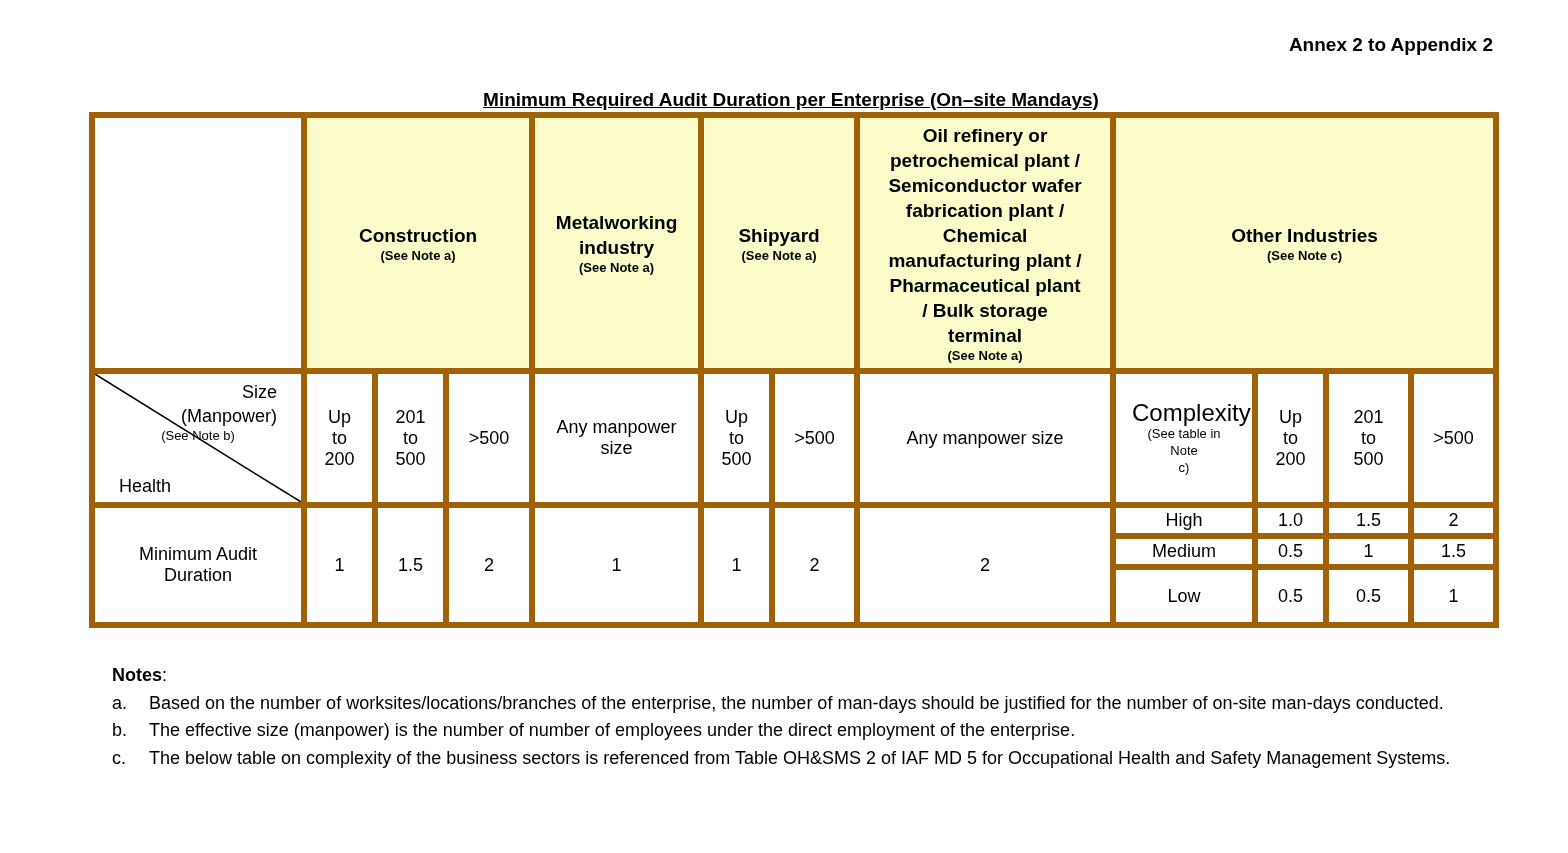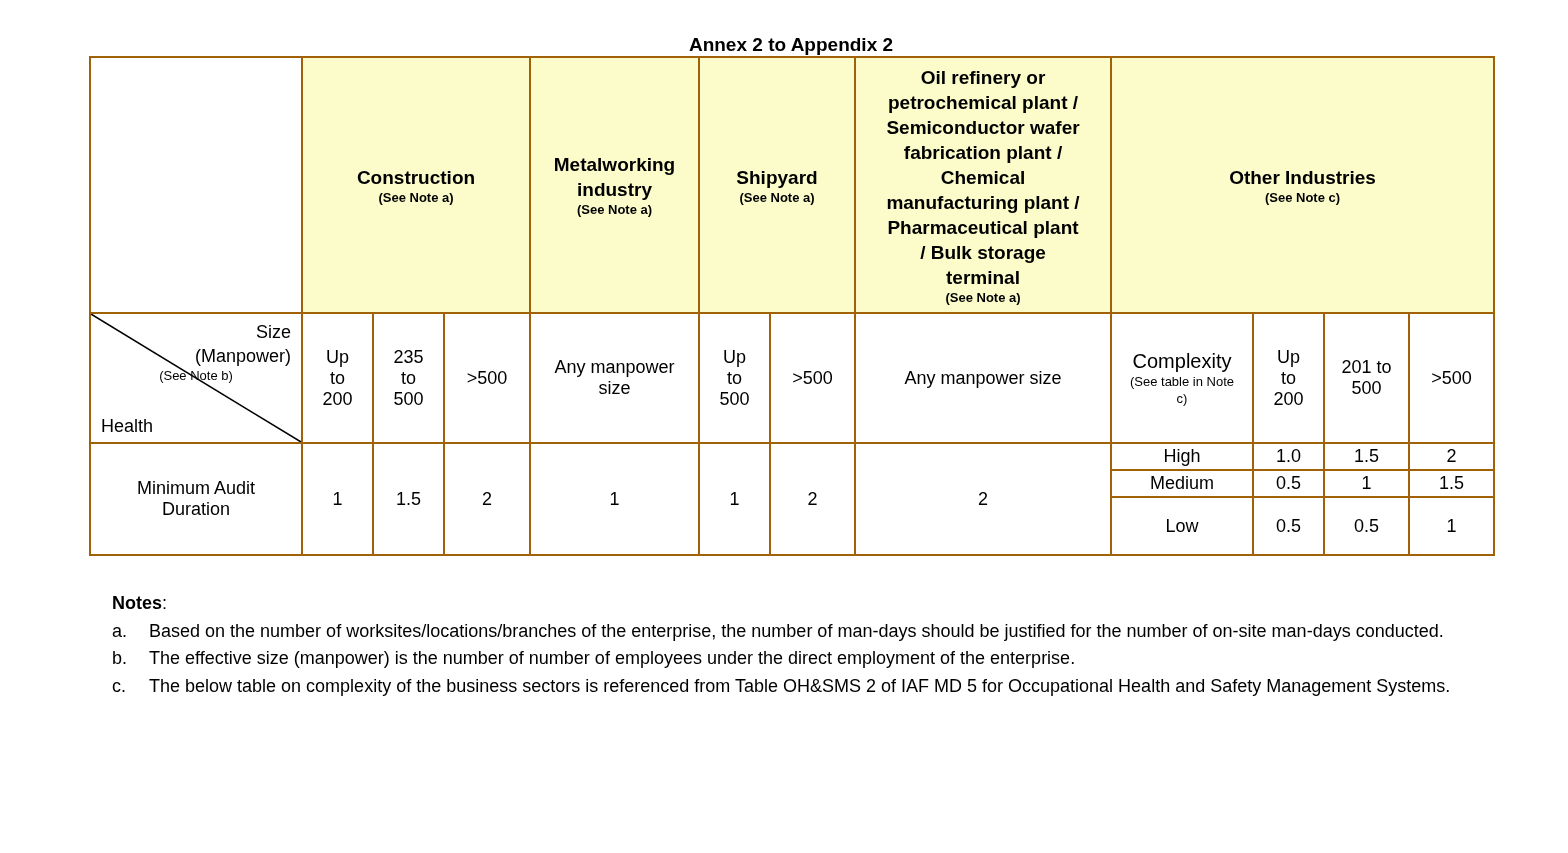--- a/index.html
+++ b/index.html
@@ -18,46 +18,46 @@
   }
   .content {
     padding-left: 89px;
     padding-right: 75px;
     width: 1568px;
   }
   [data-bind] { white-space: pre-line; }
 
   .annex {
     margin-top: 33px;
-    text-align: center;
+    text-align: right;
     font-size: 19px;
     font-weight: bold;
     line-height: 23px;
   }
   .doc-title {
     margin-top: 33px;
     text-align: center;
     font-size: 19px;
     font-weight: bold;
     text-decoration: underline;
     line-height: 22px;
     margin-bottom: 1px;
   }
 
   table.audit {
     border-collapse: collapse;
     table-layout: fixed;
     width: 1404px;
   }
   table.audit td {
-    border: 2px solid #a16207;
+    border: 6px solid #a16207;
     vertical-align: middle;
     text-align: center;
     font-size: 18px;
-    padding: 2px 2px;
+    padding: 2px 16px;
     overflow: hidden;
   }
   td.no-cell {
     border: none;
     background: #ffffff;
   }
   td.ind-header {
     background: #FCFCCB;
   }
   .ind-name {
@@ -87,21 +87,21 @@
   .corner svg {
     position: absolute;
     inset: 0;
     width: 100%;
     height: 100%;
     display: block;
   }
   .corner-top { text-align: right; line-height: 24px; }
   .corner-note { font-size: 13px; line-height: 15px; }
   .corner-bottom { text-align: left; line-height: 24px; }
-  .cmplx-label { font-size: 20px; line-height: 24px; }
+  .cmplx-label { font-size: 24px; line-height: 24px; }
   .cmplx-note { font-size: 13px; line-height: 17px; white-space: pre-line; }
 
   .notes-block {
     margin-top: 34px;
     font-size: 18px;
     line-height: 27.5px;
     padding-left: 4px;
     margin-left: 19px;
   }
   .notes-heading { font-weight: bold; }
@@ -110,20 +110,21 @@
   .note-text { flex: 1; }
 </style>
 </head>
 <body>
 
 <div class="page">
   <div class="content">
 
     <div class="annex" data-bind="page.annex_label">Annex 2 to Appendix 2</div>
 
+    <div class="doc-title" data-bind="page.title">Minimum Required Audit Duration per Enterprise (On–site Mandays)</div>
 
     <table class="audit">
       <colgroup>
         <col style="width:212px">
           <col style="width:71px">
           <col style="width:71px">
           <col style="width:86px">
         <col style="width:169px">
           <col style="width:71px">
           <col style="width:85px">
@@ -178,21 +179,21 @@
               <div class="corner-top" data-bind="table.corner.size_label">Size
 (Manpower)</div>
               <div class="corner-note" data-bind="table.corner.size_note">(See Note b)</div>
             </div>
             <div class="corner-bottom" data-bind="table.corner.audit_label">Health</div>
           </div>
         </td>
         <td data-bind="table.size_headers.construction.0">Up
 to
 200</td>
-        <td data-bind="table.size_headers.construction.1">235
+        <td data-bind="table.size_headers.construction.1">201
 to
 500</td>
         <td data-bind="table.size_headers.construction.2">&gt;500</td>
         <td data-bind="table.size_headers.metalworking">Any manpower
 size</td>
         <td data-bind="table.size_headers.shipyard.0">Up
 to
 500</td>
         <td data-bind="table.size_headers.shipyard.1">&gt;500</td>
         <td data-bind="table.size_headers.oil">Any manpower size</td>

